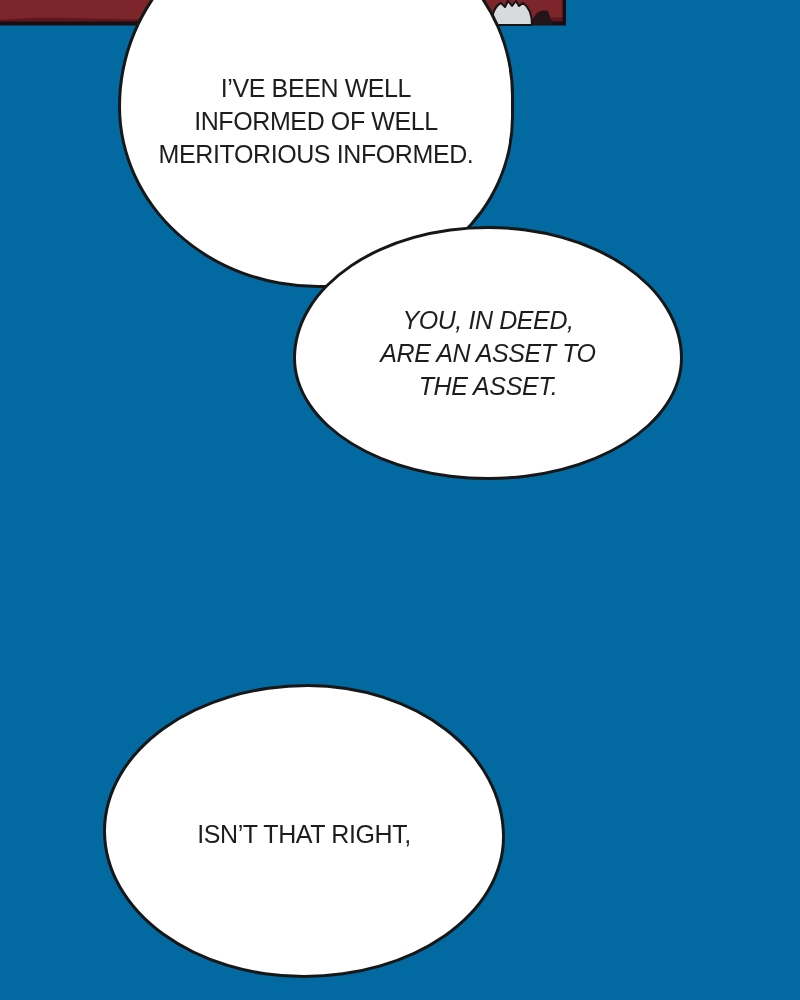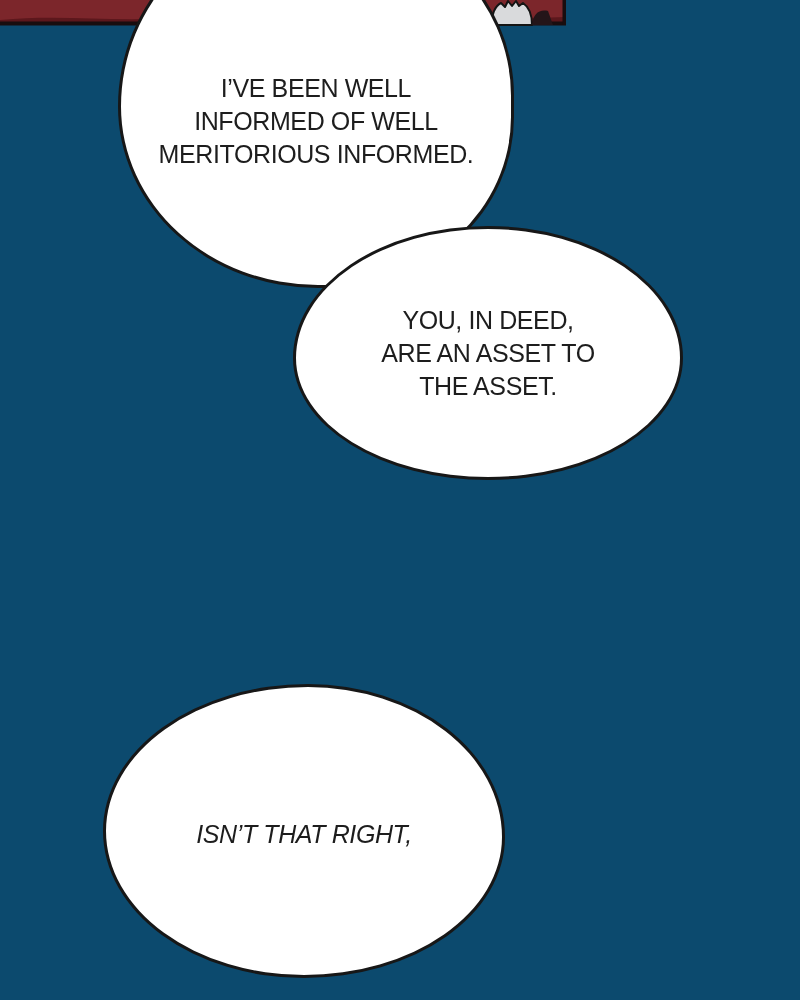--- a/index.html
+++ b/index.html
@@ -4,21 +4,21 @@
 <style>
   * { margin:0; padding:0; box-sizing:border-box; }
   html, body { width:800px; height:1000px; }
   body {
     font-family:"Liberation Sans","DejaVu Sans",sans-serif;
     background:#ffffff;
   }
   .page {
     position:relative;
     width:800px; height:1000px;
-    background:#0c4a6e;
+    background:#0369a1;
     overflow:hidden;
   }
   .top-strip {
     position:absolute; left:0; top:0;
     z-index:0;
     display:block;
   }
   .bubble {
     position:absolute;
     background:#ffffff;
@@ -39,21 +39,21 @@
     width:390px; height:254px;
     border-radius:50% 50% 50% 50% / 52% 52% 48% 48%;
     z-index:2;
   }
   .b3 {
     left:103px; top:684px;
     width:402px; height:294px;
     border-radius:51% 49% 50% 50% / 50% 52% 48% 50%;
     z-index:1;
   }
-  .b3 .text { margin-top:6px;font-style:italic; }
+  .b3 .text { margin-top:6px; }
   .text {
     text-align:center;
     color:#1d1d1d;
     font-size:25px;
     line-height:1.32;
     letter-spacing:-0.4px;
     white-space:nowrap;
   }
 </style>
 </head>
@@ -71,21 +71,21 @@
   </svg>
 
   <div class="bubble b1" style="border-color: rgb(23, 23, 23);">
     <div class="text">
       <div class="line">I’VE BEEN WELL</div>
       <div class="line">INFORMED OF WELL</div>
       <div class="line">MERITORIOUS INFORMED.</div>
     </div>
   </div>
 
-  <div class="bubble b2" style="border-color: rgb(23, 23, 23);">
+  <div class="bubble b2" style="border-color: rgb(23, 23, 23); font-style: italic;">
     <div class="text">
       <div class="line">YOU, IN DEED,</div>
       <div class="line">ARE AN ASSET TO</div>
       <div class="line">THE ASSET.</div>
     </div>
   </div>
 
   <div class="bubble b3" style="border-color: rgb(23, 23, 23);">
     <div class="text">
       <div class="line">ISN’T THAT RIGHT,</div>

